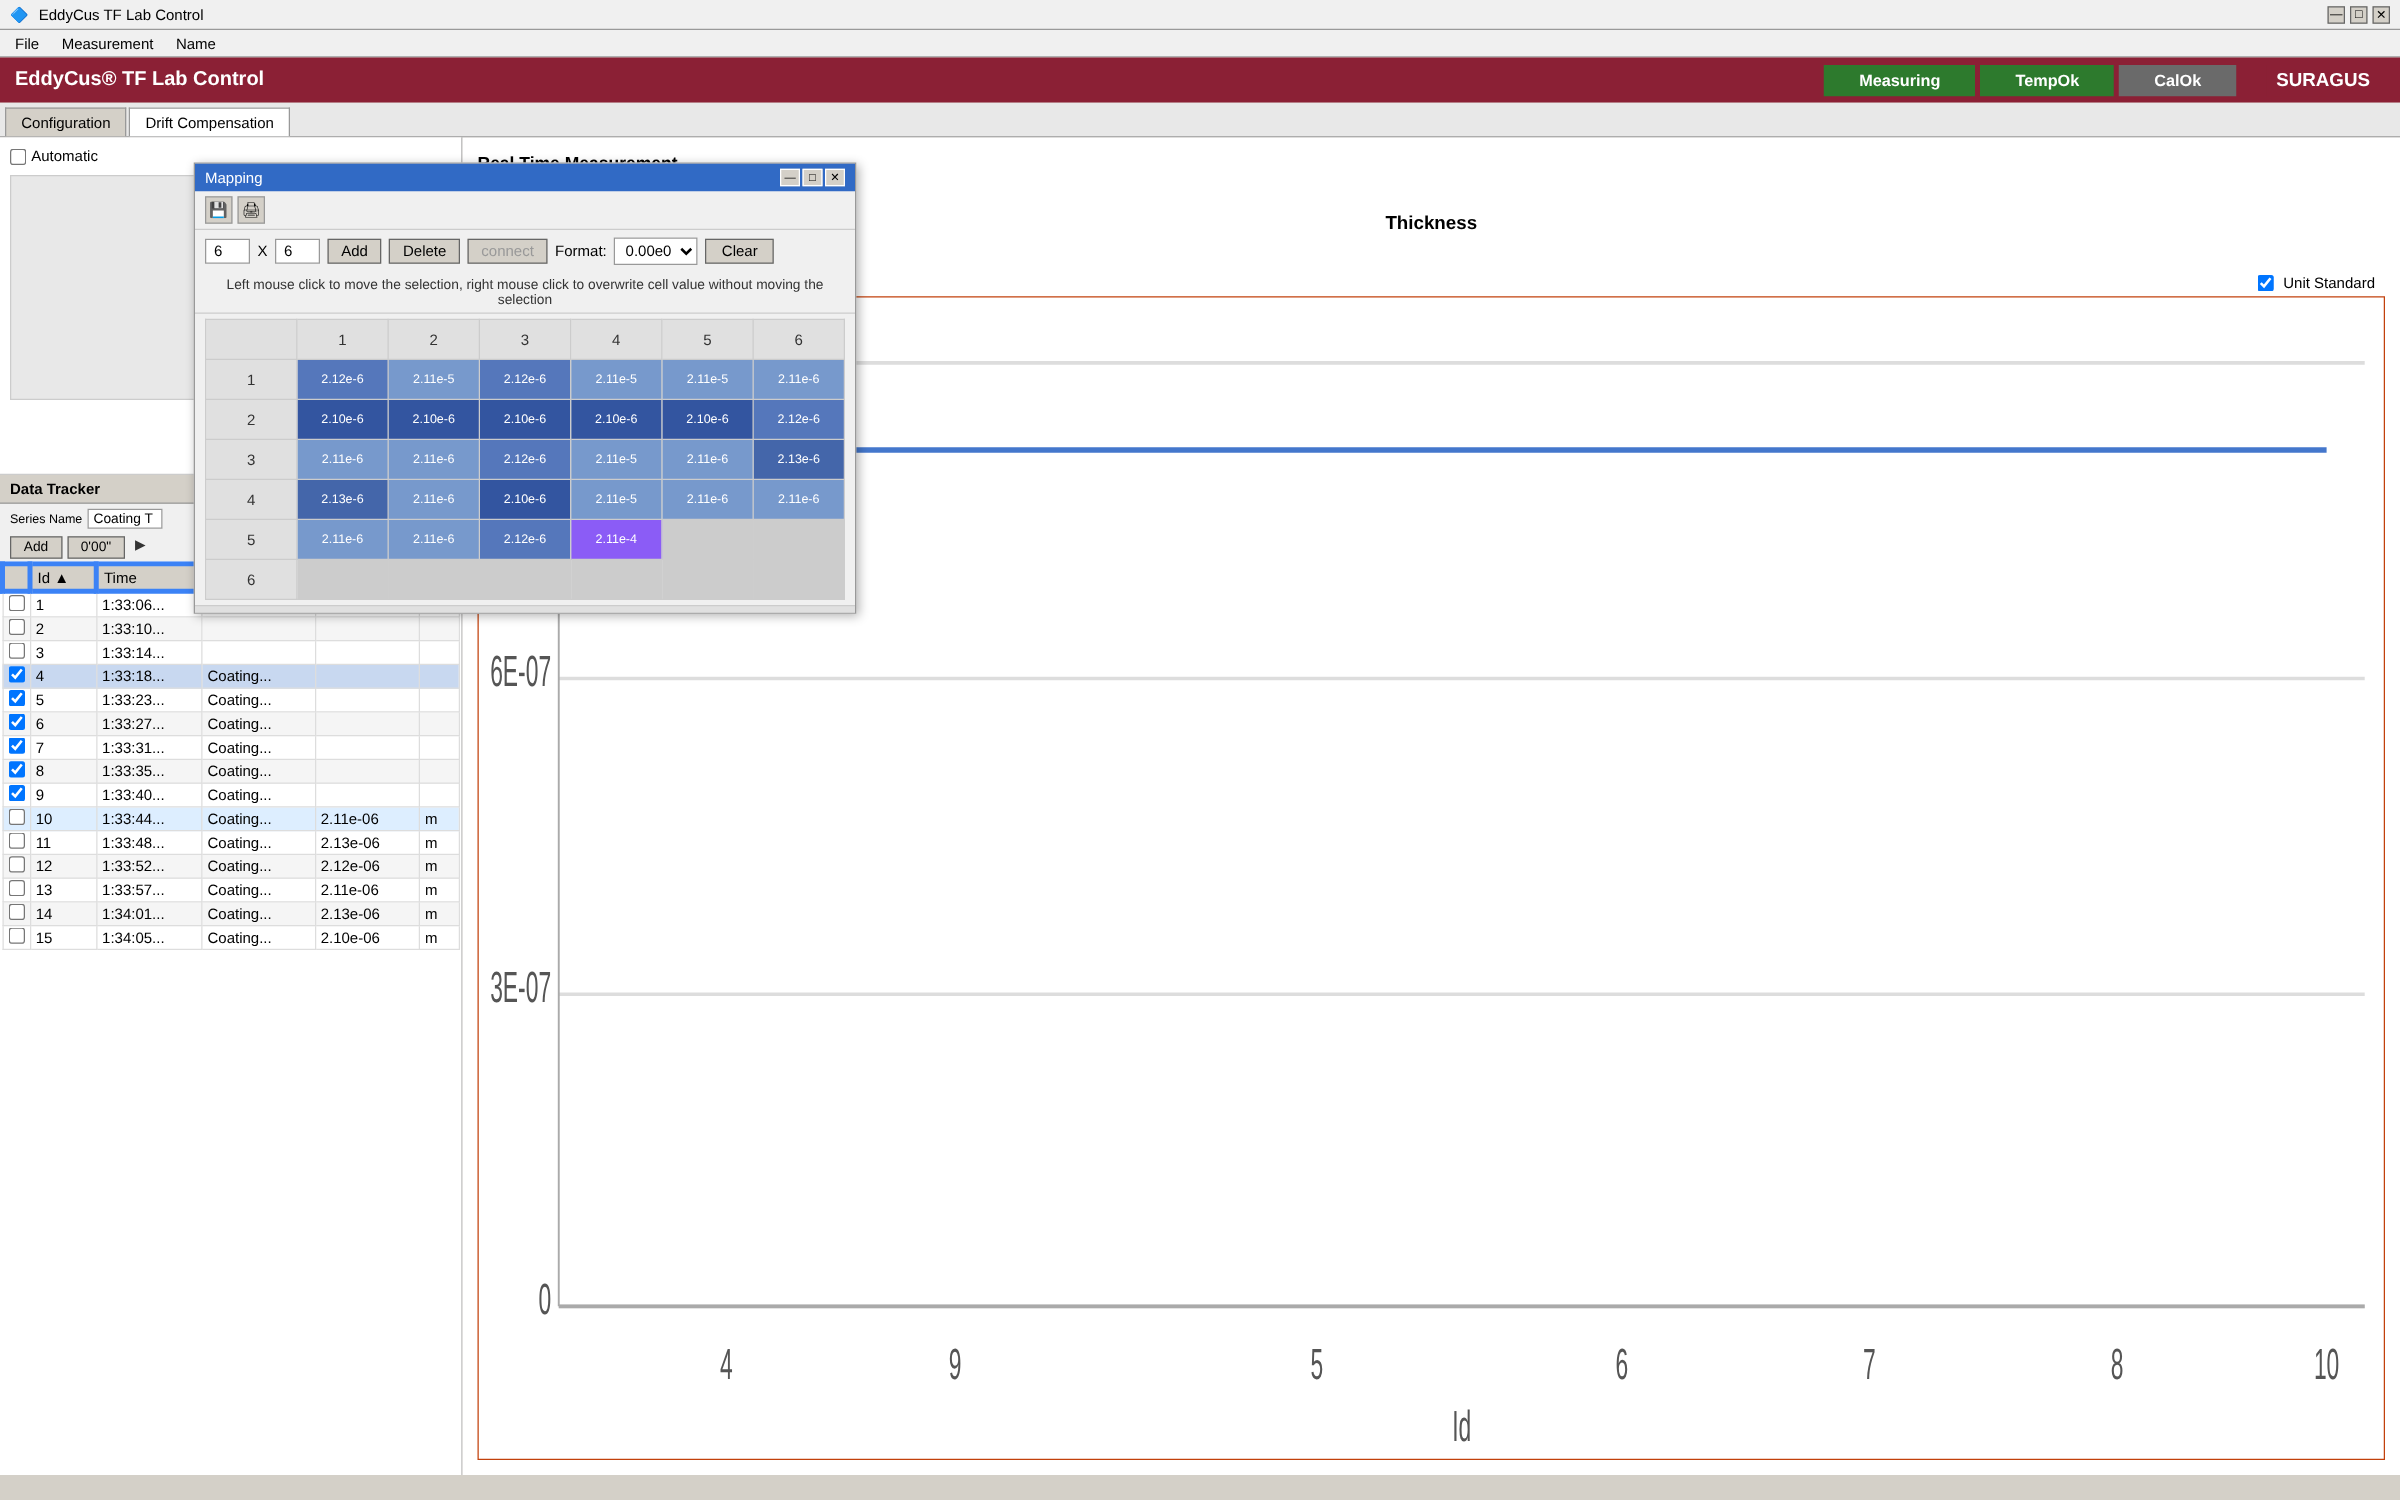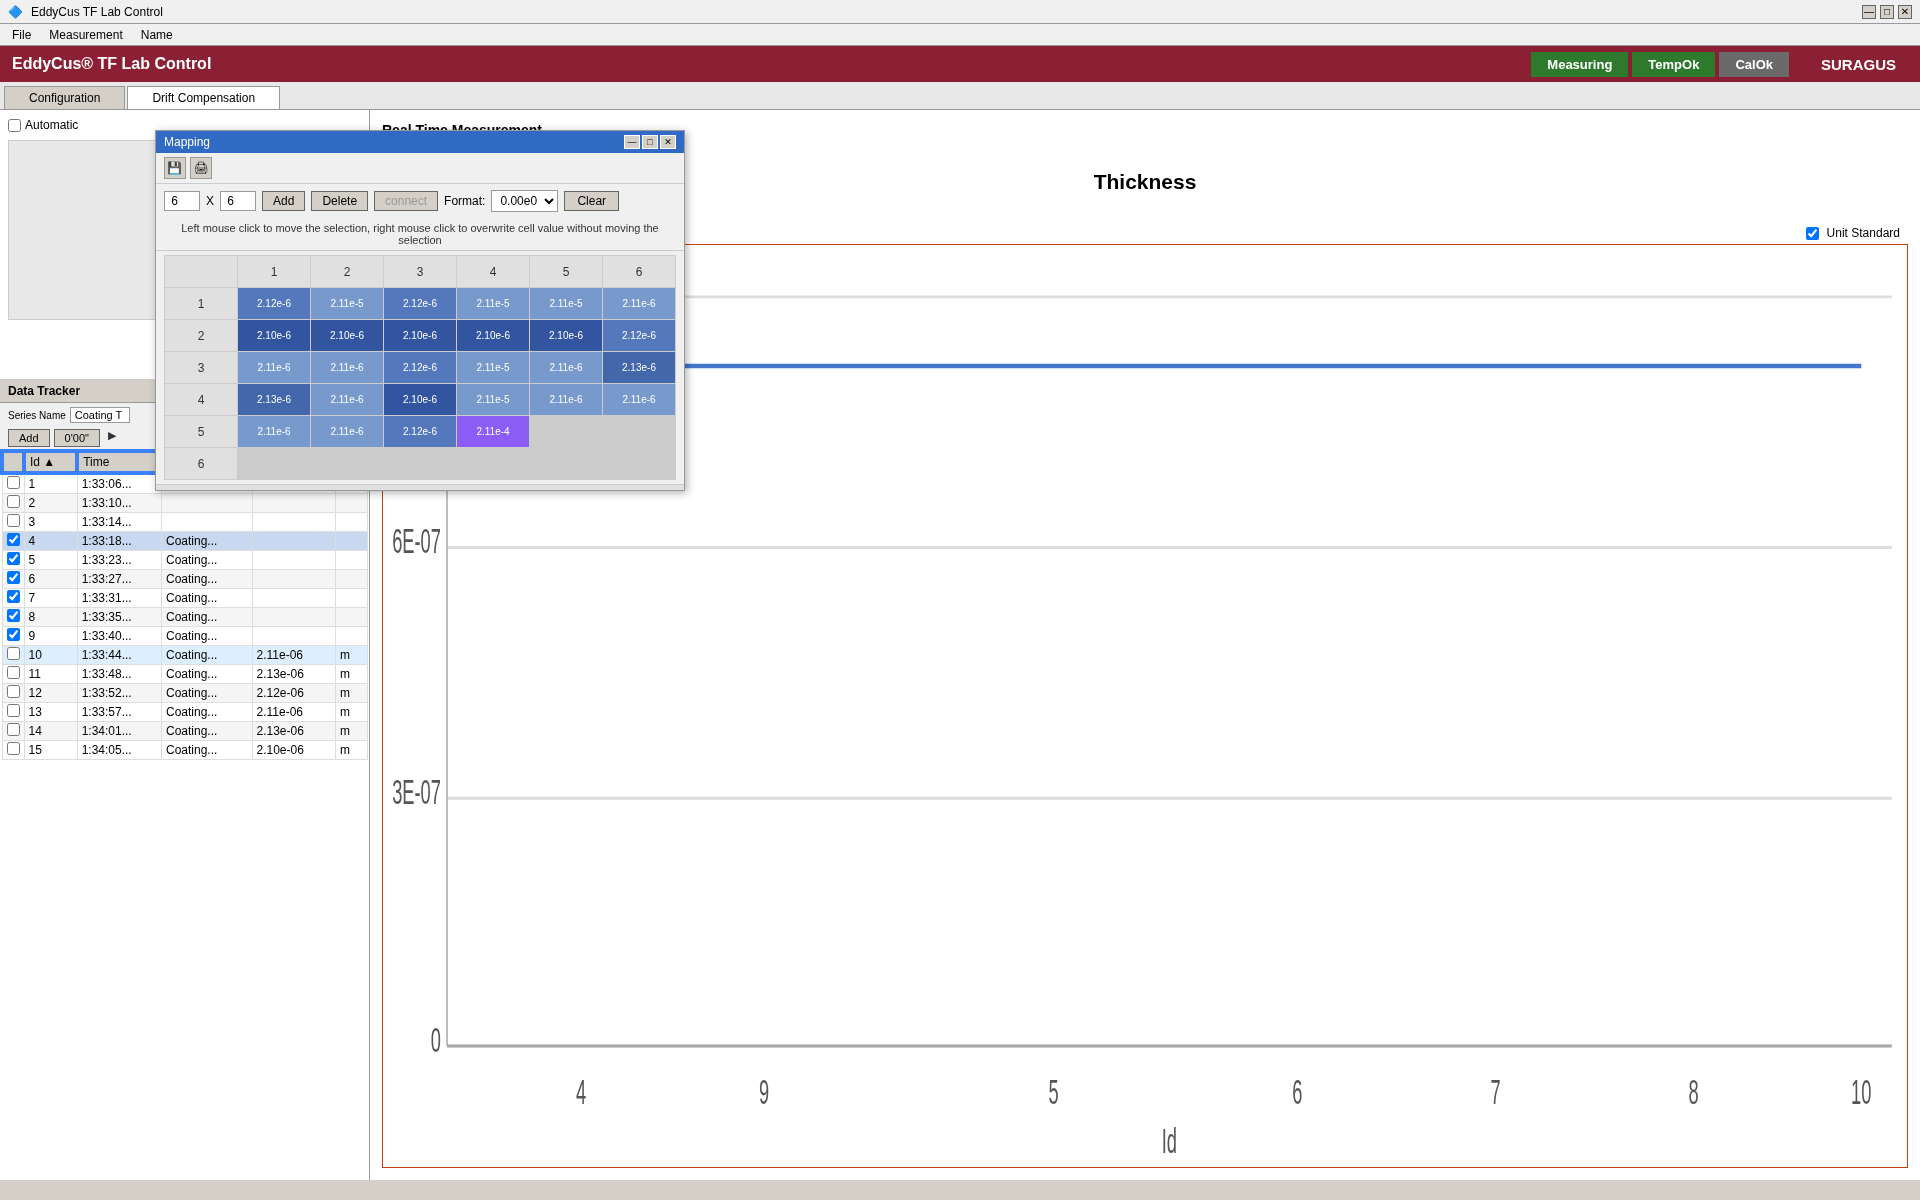--- a/index.html
+++ b/index.html
@@ -35,21 +35,21 @@
     .status-bar-top {
       position: absolute;
       top: 46px;
       right: 0;
       display: flex;
       gap: 2px;
       padding: 2px 4px;
       z-index: 10;
     }
     .status-btn {
-      padding: 4px 16px;
+      padding: 4px 28px;
       font-size: 13px;
       font-weight: bold;
       border: none;
       cursor: pointer;
       color: white;
     }
     .status-btn.measuring { background: #2d7a2d; }
     .status-btn.tempok { background: #2d7a2d; }
     .status-btn.calok { background: #6a6a6a; }
 
@@ -67,21 +67,21 @@
     
     .tabs-bar {
       background: #e8e8e8;
       height: 28px;
       display: flex;
       align-items: flex-end;
       padding: 0 4px;
       border-bottom: 1px solid #999;
     }
     .tab {
-      padding: 4px 24px;
+      padding: 4px 12px;
       border: 1px solid #999;
       border-bottom: none;
       background: #d4d0c8;
       cursor: pointer;
       font-size: 12px;
       margin-right: 2px;
     }
     .tab.active { background: white; }
 
     
@@ -149,21 +149,21 @@
       background: white;
       display: flex;
       flex-direction: column;
       padding: 12px;
     }
     .rt-title { font-size: 14px; font-weight: bold; margin-bottom: 12px; }
     .thickness-display {
       text-align: center;
       padding: 20px;
     }
-    .thickness-label { font-size: 21px; font-weight: bold; margin-bottom: 8px; }
+    .thickness-label { font-size: 15px; font-weight: bold; margin-bottom: 8px; }
     .thickness-value { font-size: 56px; font-weight: bold; color: #222; }
     .unit-row { display: flex; align-items: center; justify-content: flex-end; gap: 8px; padding: 4px 8px; font-size: 11px; }
 
     
     .chart-area {
       flex: 1;
       border: 1px solid #c2410c;
       background: white;
       position: relative;
       min-height: 300px;

